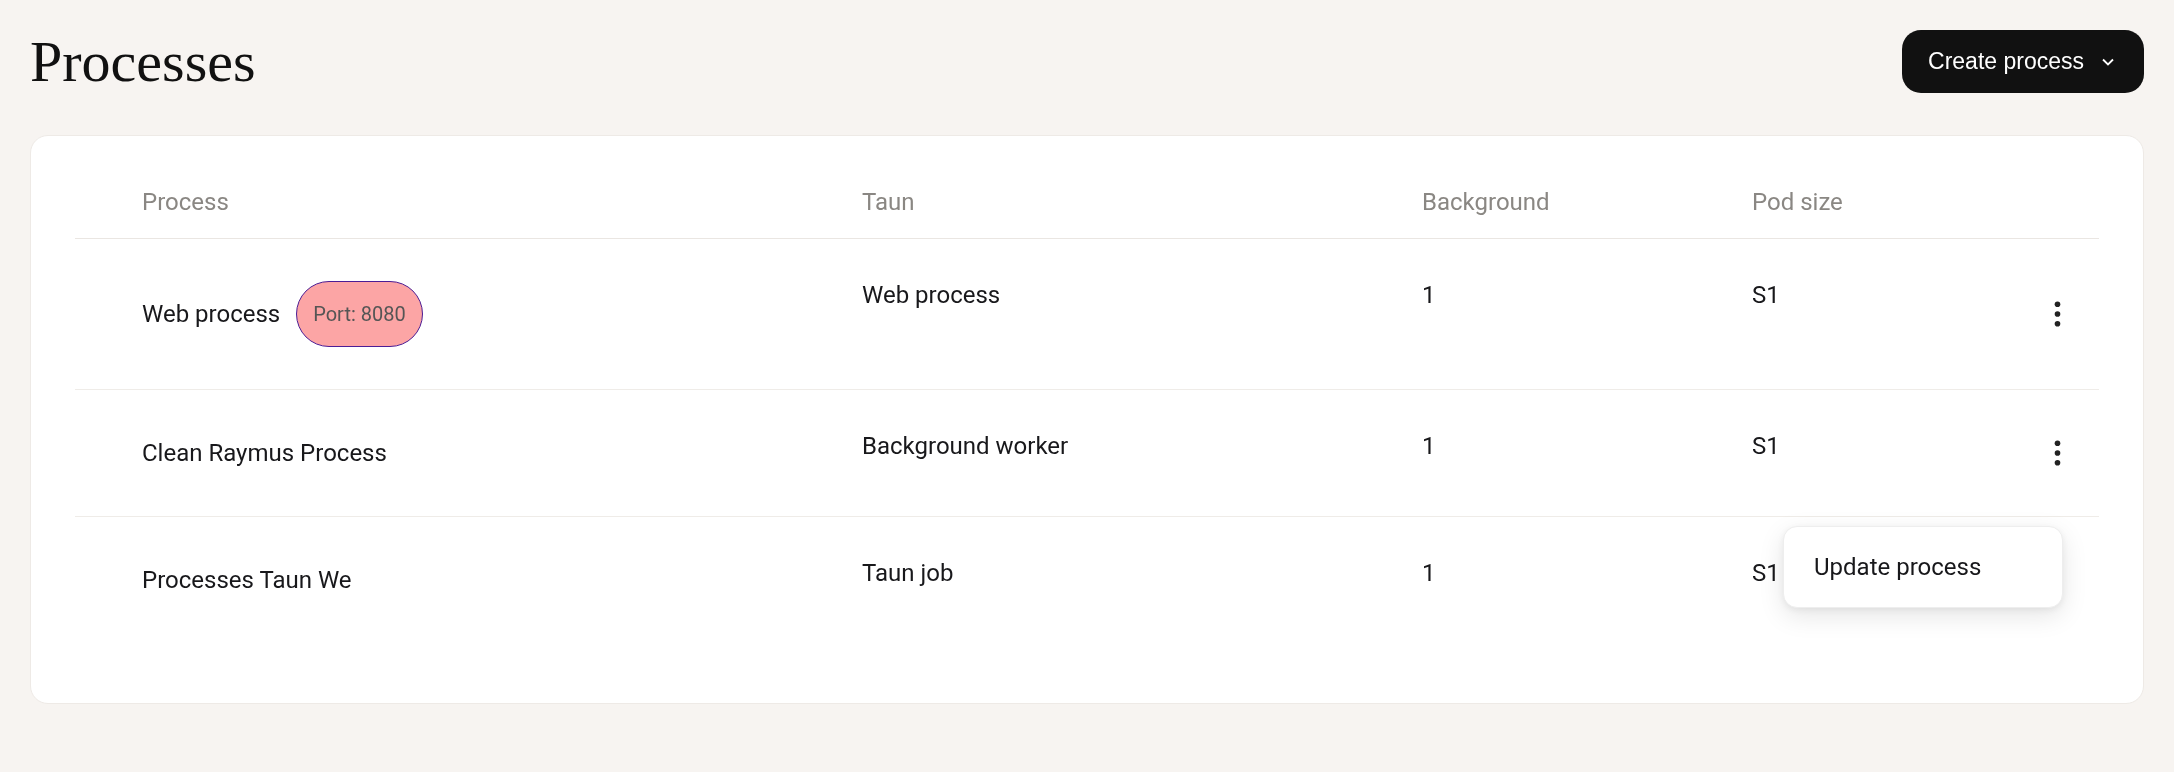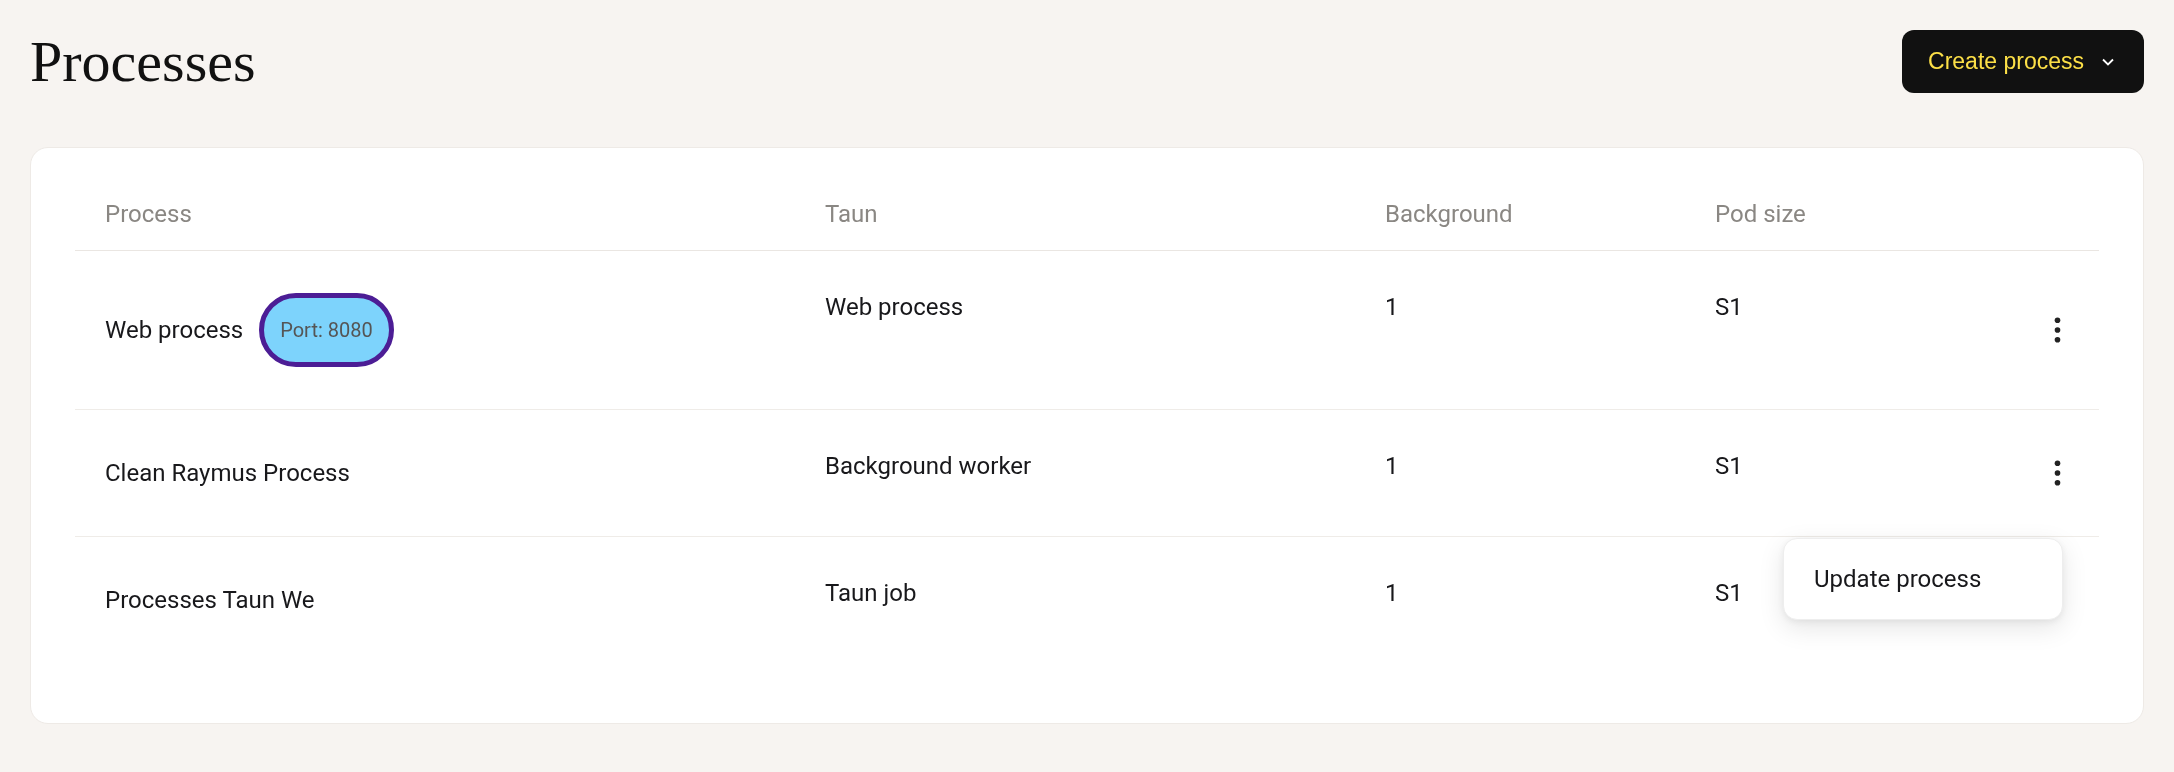--- a/index.html
+++ b/index.html
@@ -13,33 +13,33 @@
     color: #18181b;
     width: 2174px;
   }
   .page {
     padding: 28px 30px 40px 30px;
   }
   .header-row {
     display: flex;
     justify-content: space-between;
     align-items: center;
-    margin-bottom: 52px;
+    margin-bottom: 40px;
   }
   .page-title {
     font-family: Georgia, "Times New Roman", serif;
     font-size: 58px;
     font-weight: 400;
     color: #111;
   }
   .create-btn {
     background: #111;
-    color: #fde047;
+    color: #ffffff;
     border: none;
-    border-radius: 12px;
+    border-radius: 19px;
     padding: 18px 26px;
     font-size: 23px;
     font-weight: 500;
     display: inline-flex;
     align-items: center;
     gap: 14px;
     cursor: pointer;
   }
   .create-btn svg {
     width: 20px;
@@ -69,33 +69,33 @@
     display: flex;
     padding: 42px 30px;
     border-bottom: 1px solid #efece8;
     font-size: 24px;
     color: #18181b;
     position: relative;
   }
   .row:last-child {
     border-bottom: none;
   }
-  .col-process { flex: 0 0 720px; display:flex; align-items:center; gap:16px;}
+  .col-process { flex: 0 0 720px; display:flex; align-items:center; gap:16px;margin-left:37px;}
   .col-type { flex: 0 0 560px; }
   .col-instances { flex: 0 0 330px; }
   .col-pod { flex: 1 1 auto; }
   .col-actions { flex: 0 0 50px; display:flex; justify-content:flex-end; }
 
   .port-badge {
-    border: 5px solid #4c1d95;
+    border: 1px solid #4c1d95;
     border-radius: 999px;
     padding: 20px 16px;
     font-size: 20px;
     color: #555;
-    background:#7dd3fc;
+    background:#fca5a5;
   }
   .kebab-btn {
     background: none;
     border: none;
     cursor: pointer;
     padding: 8px;
     color: #222;
     display:flex;
     align-items:center;
     justify-content:center;

